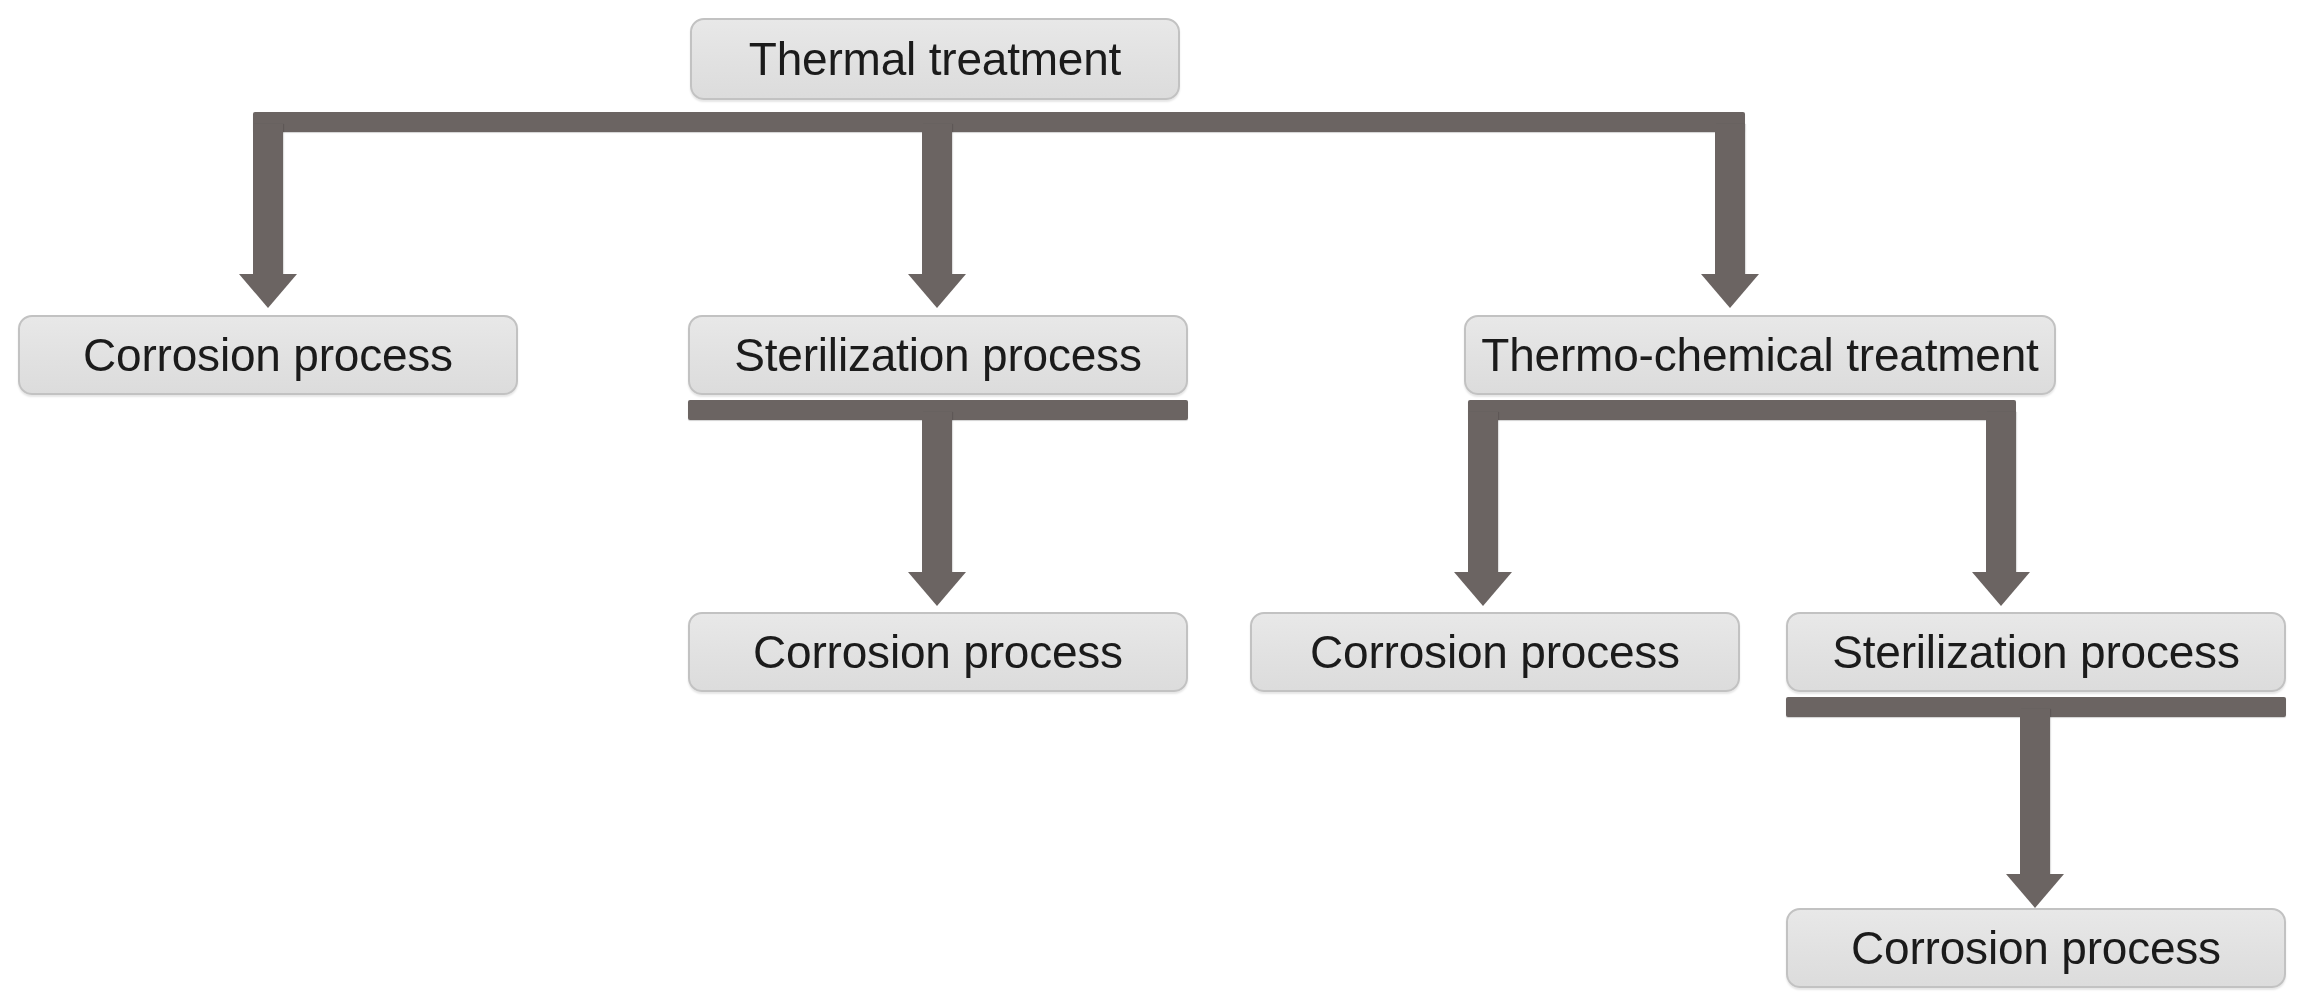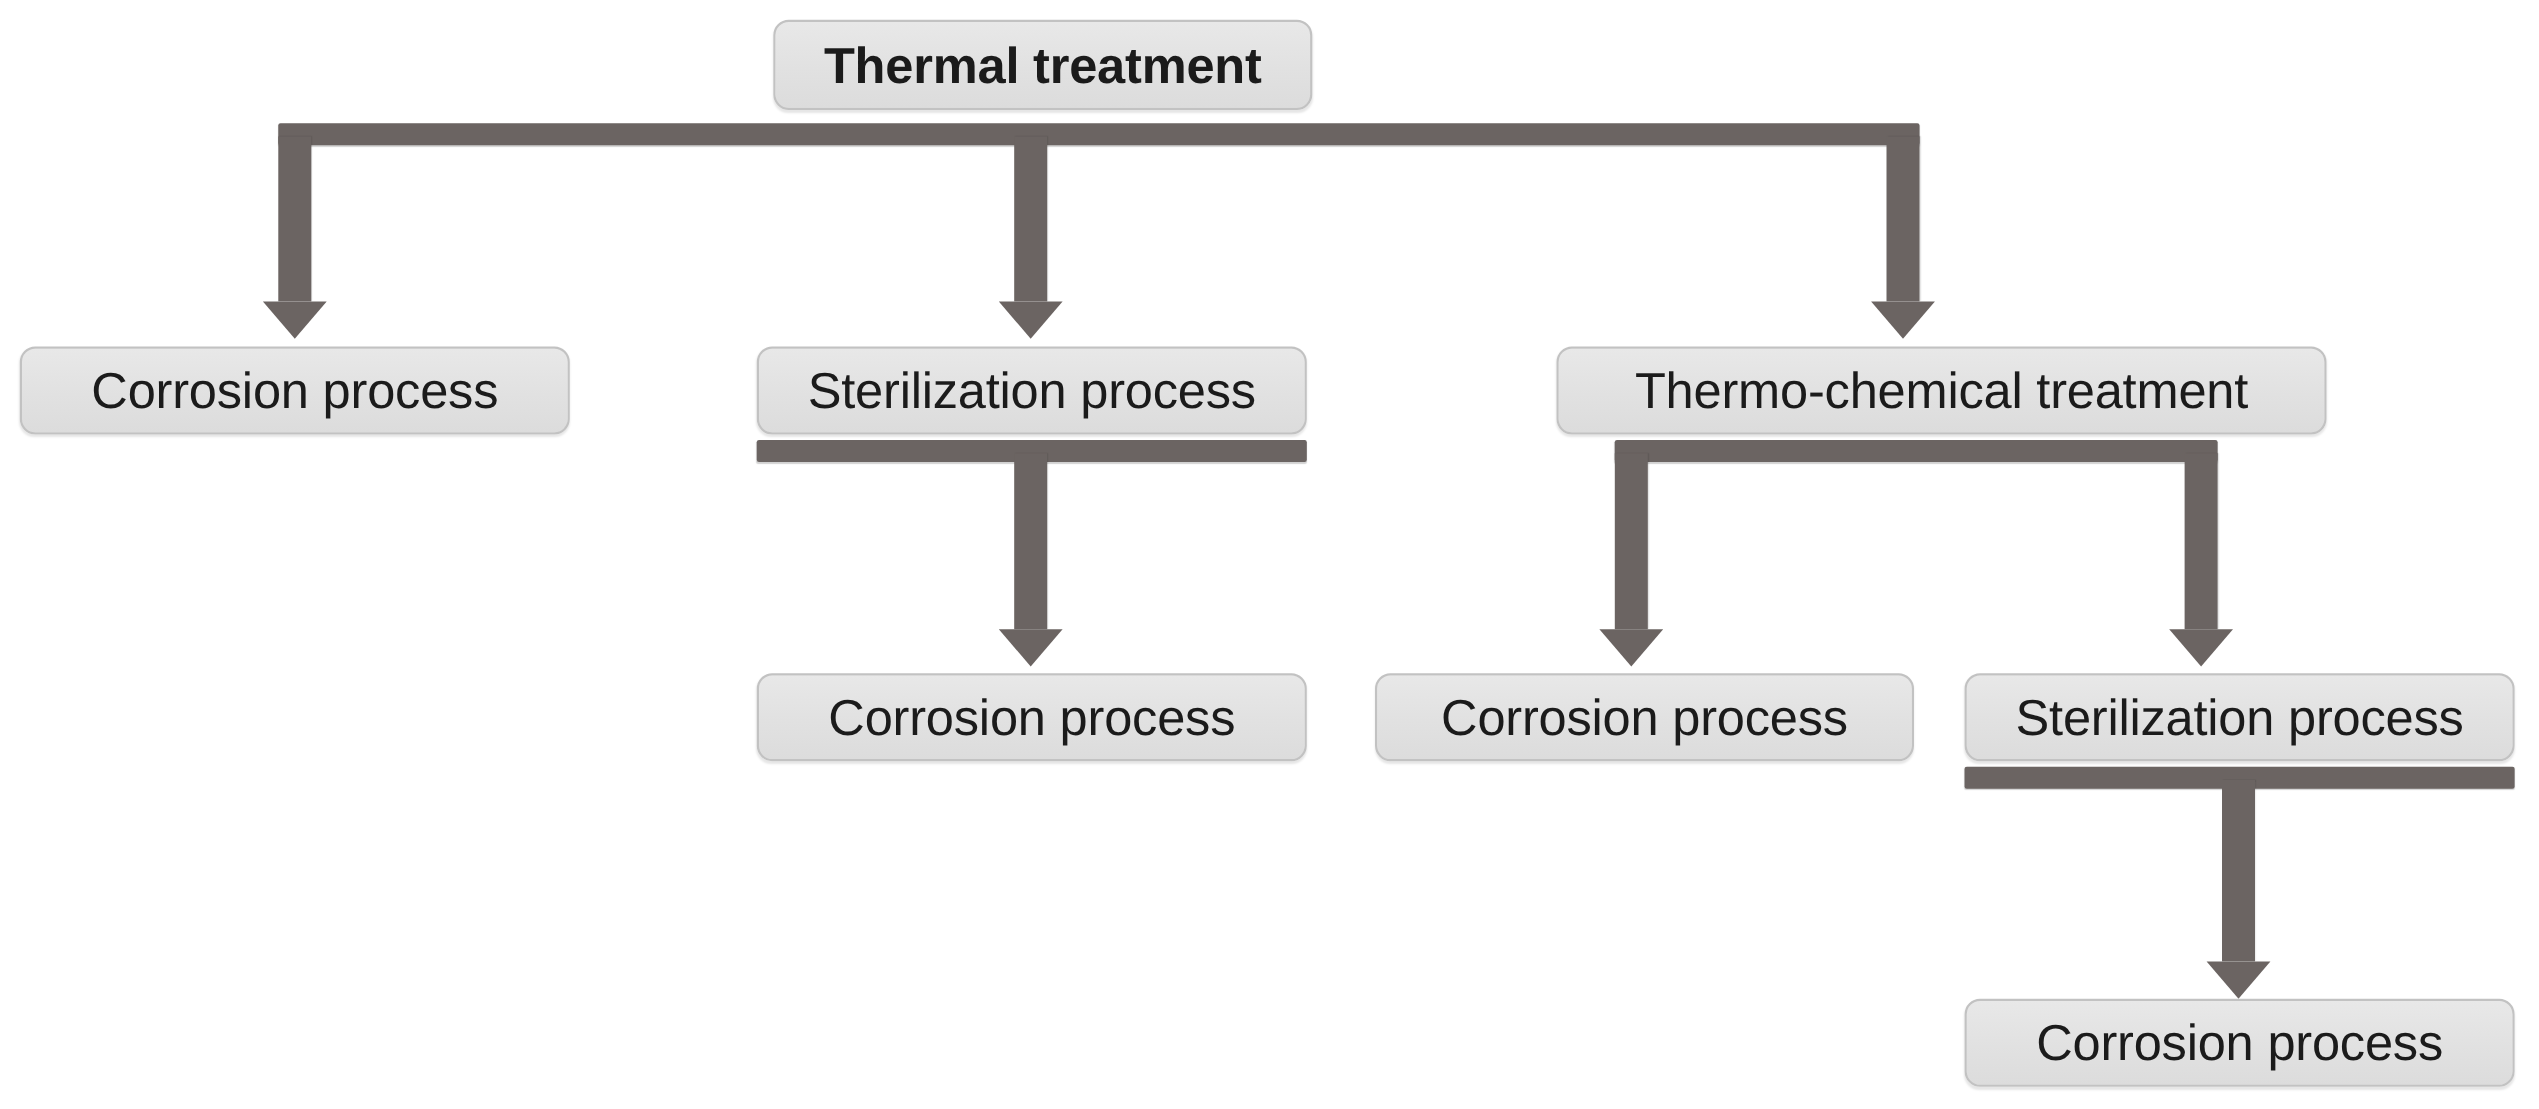--- a/index.html
+++ b/index.html
@@ -29,22 +29,21 @@
     align-items: center;
     justify-content: center;
     color: #1b1b1b;
     font-size: 46px;
     line-height: 1;
     letter-spacing: -0.2px;
     white-space: nowrap;
     box-shadow: 0 2px 2px rgba(0,0,0,0.10);
   }
   .node.bold {
-    font-weight: bold;
-    margin-left: 13px;
+    font-weight: normal;
   }
 
   
   .hbar {
     position: absolute;
     background: #6b6462;
     border-radius: 2px;
     box-shadow: 0 1px 1px rgba(0,0,0,0.18);
   }
   .vstem {
@@ -82,21 +81,21 @@
   <div class="arrow-head" style="left:1701px; top:274px;"></div>
 
   <div class="node" style="left:18px; top:315px; width:500px; height:80px;">
     <span>Corrosion process</span>
   </div>
 
   <div class="node" style="left:688px; top:315px; width:500px; height:80px;">
     <span>Sterilization process</span>
   </div>
 
-  <div class="node" style="left:1415px; top:315px; width:700px; height:80px;">
+  <div class="node" style="left:1464px; top:315px; width:592px; height:80px;">
     <span>Thermo-chemical treatment</span>
   </div>
 
   <div class="hbar" style="left:688px; top:400px; width:500px; height:20px;"></div>
   <div class="vstem" style="left:922px; top:412px; width:30px; height:160px;"></div>
   <div class="arrow-head" style="left:908px; top:572px;"></div>
 
   <div class="hbar" style="left:1468px; top:400px; width:548px; height:20px;"></div>
   <div class="vstem" style="left:1468px; top:412px; width:30px; height:160px;"></div>
   <div class="arrow-head" style="left:1454px; top:572px;"></div>

